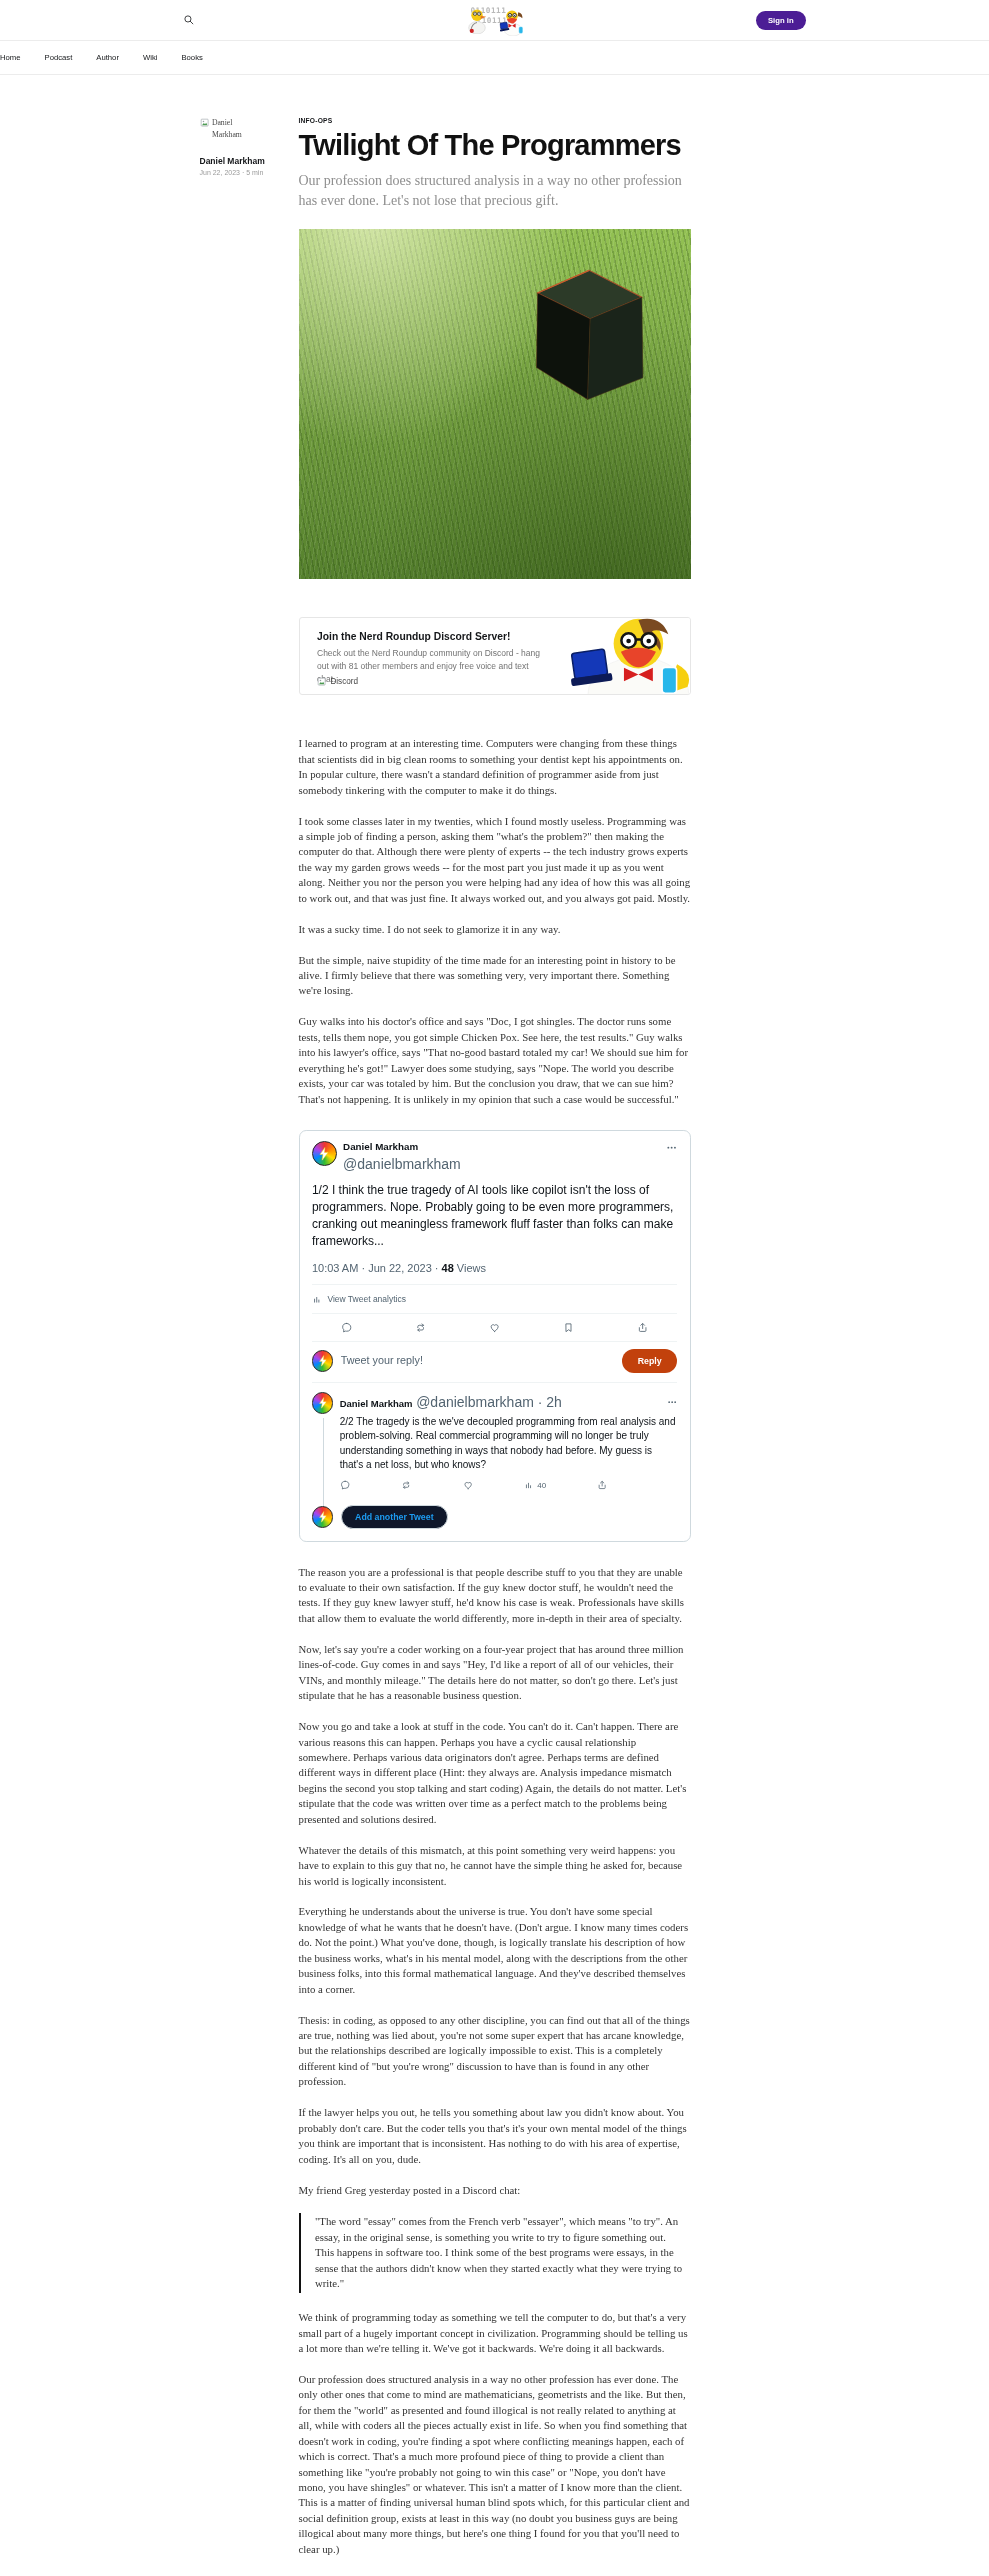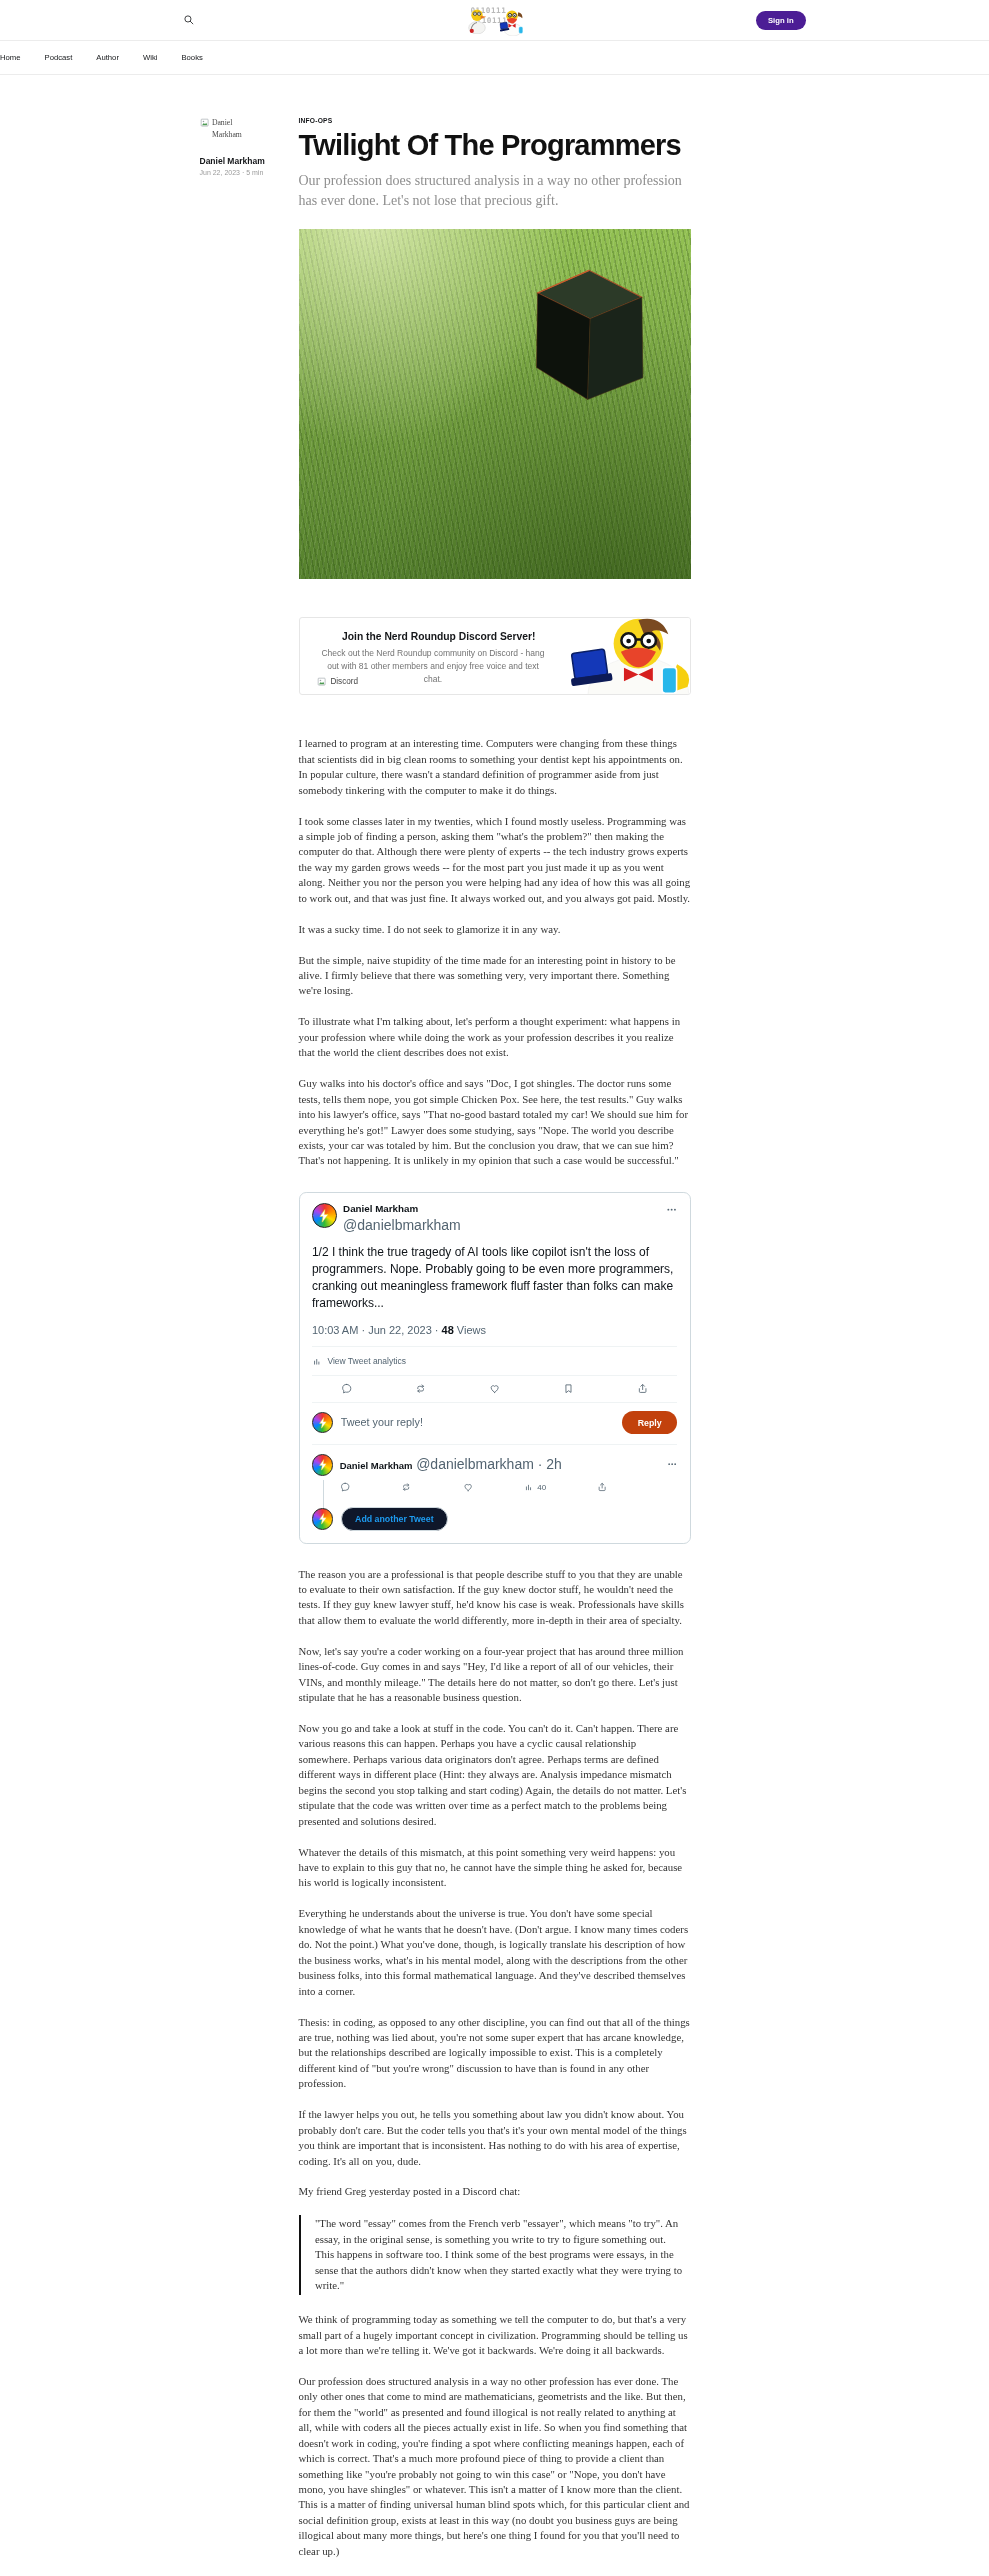--- a/index.html
+++ b/index.html
@@ -38,21 +38,21 @@
     background-color: #6f9e3c;
     background-image:
       radial-gradient(ellipse at 18% -5%, rgba(255,255,225,.6), transparent 45%),
       radial-gradient(ellipse at 80% 110%, rgba(40,70,15,.45), transparent 55%),
       repeating-linear-gradient(100deg, rgba(255,255,255,.09) 0 1px, transparent 1px 4.1px),
       repeating-linear-gradient(78deg, rgba(25,55,8,.22) 0 1.5px, transparent 1.5px 5.2px),
       linear-gradient(#93c153, #55802d); }
   .hero svg.cube { position: absolute; left: 57%; top: 9%; }
 
   
-  .discord-card { margin-top: 38px; height: 78px; border: 0.5px solid #e6e6e6; border-radius: 3.1px; display: flex; overflow: hidden; position: relative; background: #fff; cursor: pointer; text-align: center; }
+  .discord-card { margin-top: 38px; height: 78px; border: 0.5px solid #e6e6e6; border-radius: 3.1px; display: flex; overflow: hidden; position: relative; background: #fff; cursor: pointer; }
   .dc-left { flex: 1; padding: 13px 0 0 17.5px; }
   .dc-title { font-size: 10.3px; font-weight: 700; color: #15171a; }
   .dc-desc { margin-top: 5.2px; font-size: 8.5px; line-height: 1.5; color: #737373; width: 232px; }
   .dc-link-row { position: absolute; left: 17.5px; bottom: 8.2px; display: flex; align-items: center; gap: 4.1px; font-size: 8.2px; color: #444; }
   .dc-duck { width: 129px; height: 100%; flex: none; }
 
   
   .body-copy { margin-top: 41px; font-family: "Liberation Serif", serif; font-size: 10.8px; line-height: 1.43; color: #333; }
   .body-copy > p { margin-bottom: 15.5px; }
   blockquote.greg { margin: 4.1px 0 17.5px; padding: 1px 5.2px 1px 14.4px; border-left: 2.1px solid #121212; }
@@ -212,21 +212,20 @@
         </g>
         <rect x="196" y="98" width="28" height="50" rx="6" fill="#28b7ea" stroke="#fff" stroke-width="3"></rect>
       </svg>
     </div>
 
     <div class="body-copy">
       <p>I learned to program at an interesting time. Computers were changing from these things that scientists did in big clean rooms to something your dentist kept his appointments on. In popular culture, there wasn't a standard definition of programmer aside from just somebody tinkering with the computer to make it do things.</p>
       <p>I took some classes later in my twenties, which I found mostly useless. Programming was a simple job of finding a person, asking them "what's the problem?" then making the computer do that. Although there were plenty of experts -- the tech industry grows experts the way my garden grows weeds -- for the most part you just made it up as you went along. Neither you nor the person you were helping had any idea of how this was all going to work out, and that was just fine. It always worked out, and you always got paid. Mostly.</p>
       <p>It was a sucky time. I do not seek to glamorize it in any way.</p>
       <p>But the simple, naive stupidity of the time made for an interesting point in history to be alive. I firmly believe that there was something very, very important there. Something we're losing.</p>
-      <p>To illustrate what I'm talking about, let's perform a thought experiment: what happens in your profession where while doing the work as your profession describes it you realize that the world the client describes does not exist.</p>
       <p>Guy walks into his doctor's office and says "Doc, I got shingles. The doctor runs some tests, tells them nope, you got simple Chicken Pox. See here, the test results." Guy walks into his lawyer's office, says "That no-good bastard totaled my car! We should sue him for everything he's got!" Lawyer does some studying, says "Nope. The world you describe exists, your car was totaled by him. But the conclusion you draw, that we can sue him? That's not happening. It is unlikely in my opinion that such a case would be successful."</p>
 
       <div class="tweet-embed">
         <div class="t-head">
           <div class="avatar">
             <svg width="10.3" height="13.4" viewBox="0 0 20 26">
                   <polygon points="12,0 2,14 8,14 6,26 18,10 11,10" fill="#fff" stroke="#f5d90a" stroke-width="1"></polygon>
                 </svg>
           </div>
           <div>
@@ -313,20 +312,21 @@
               <span class="t-name">Daniel Markham</span>
               <span class="t-handle">@danielbmarkham · 2h</span>
               <button class="t-dots">
                 <svg width="10.3" height="10.3" viewBox="0 0 24 24">
                       <circle cx="5" cy="12" r="2" fill="#536471"></circle>
                       <circle cx="12" cy="12" r="2" fill="#536471"></circle>
                       <circle cx="19" cy="12" r="2" fill="#536471"></circle>
                     </svg>
               </button>
             </div>
+            <div class="t2-text">2/2 The tragedy is the we've decoupled programming from real analysis and problem-solving. Real commercial programming will no longer be truly understanding something in ways that nobody had before. My guess is that's a net loss, but who knows?</div>
             <div class="t2-actions">
               <button class="act">
                     <svg class="icon-stroke" width="10.3" height="10.3" viewBox="0 0 24 24">
                       <path d="M12 3a8.5 8 0 0 0-8.5 8c0 2.2 1 4.2 2.6 5.6L5.4 21l4.1-1.7c.8.2 1.6.3 2.5.3A8.5 8 0 0 0 12 3z"></path>
                     </svg>
                   </button>
               <button class="act">
                     <svg class="icon-stroke" width="10.3" height="10.3" viewBox="0 0 24 24">
                       <path d="M15 4l3 3-3 3"></path>
                       <path d="M18 7H9a3 3 0 0 0-3 3v2"></path>

